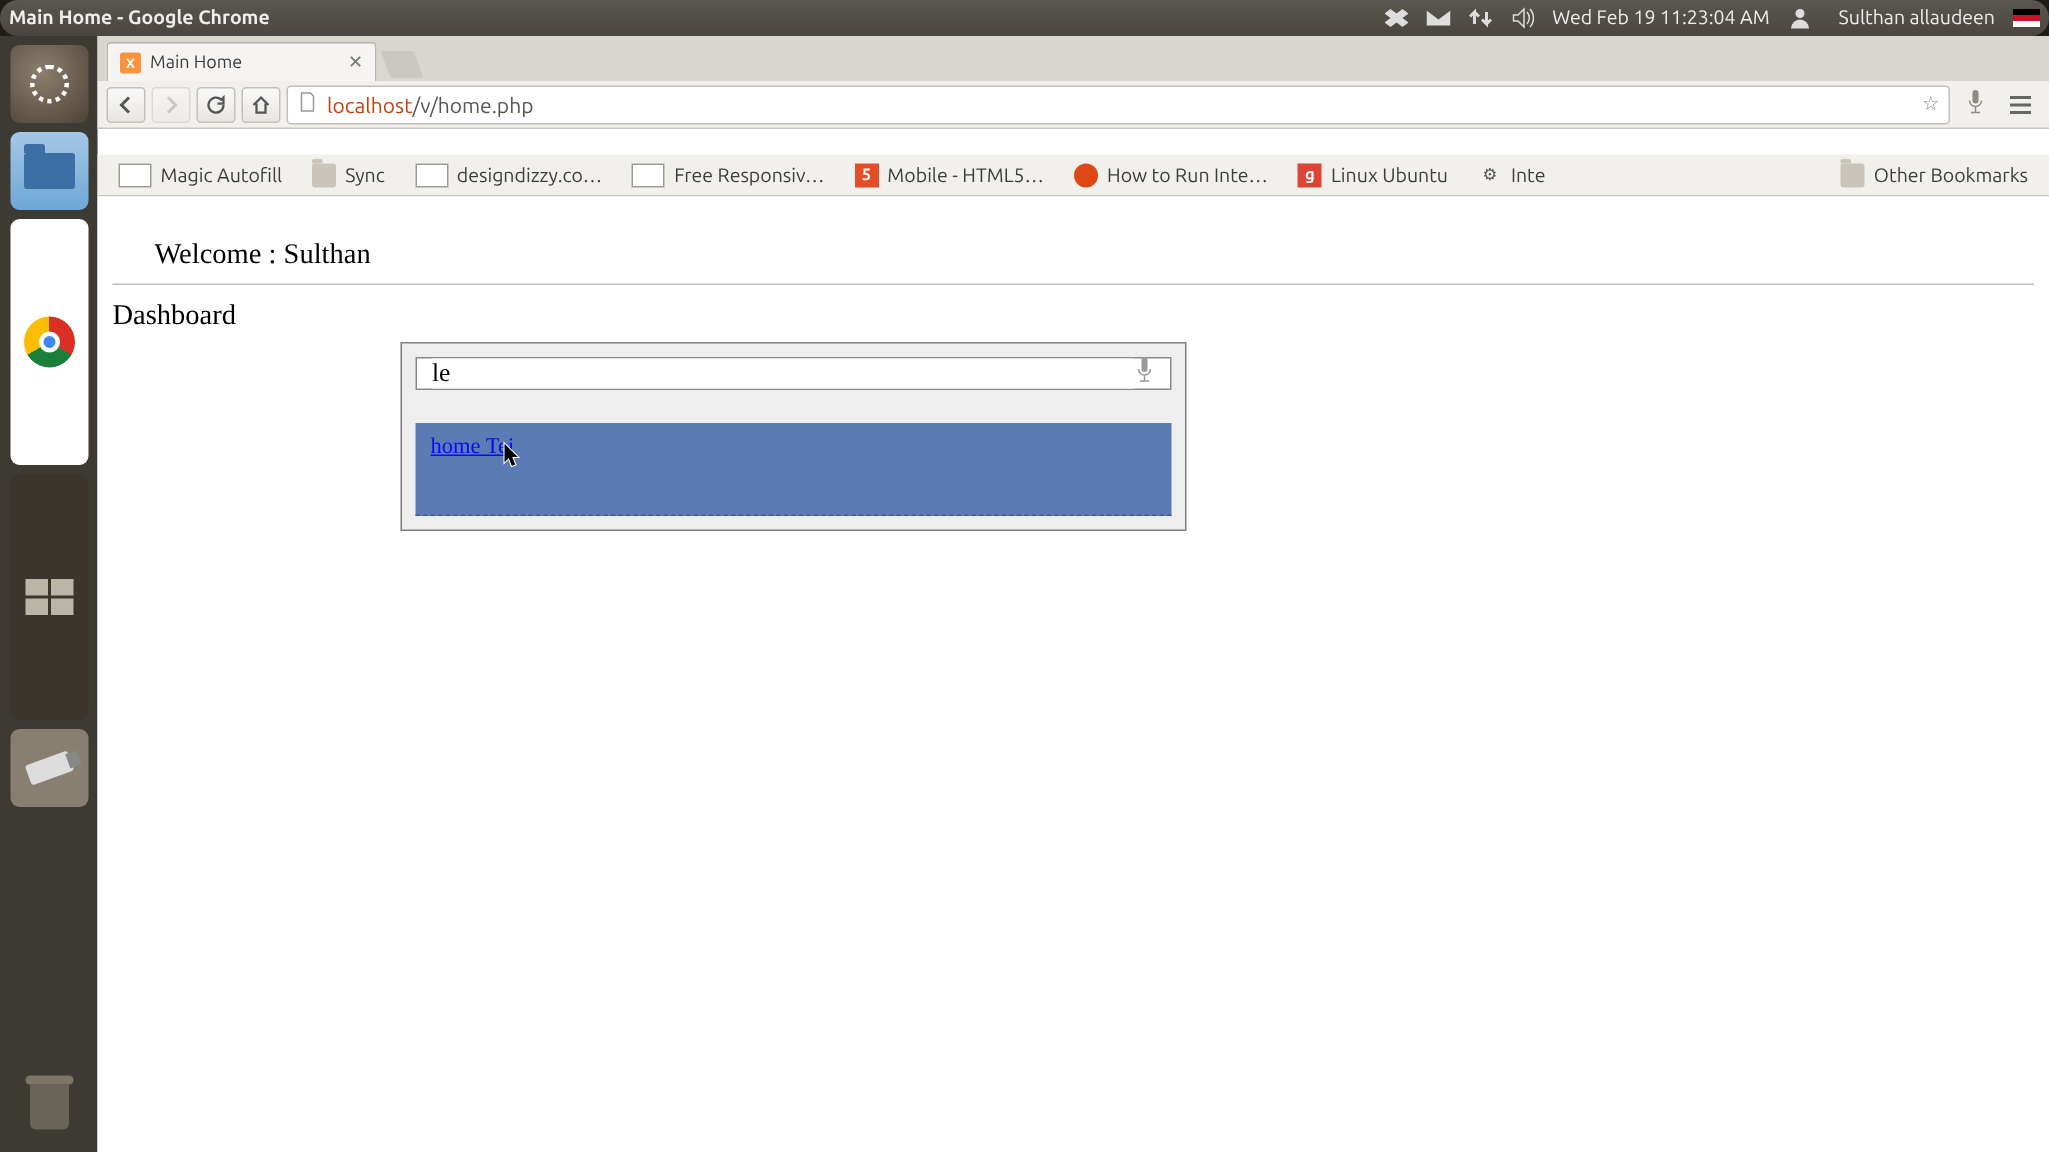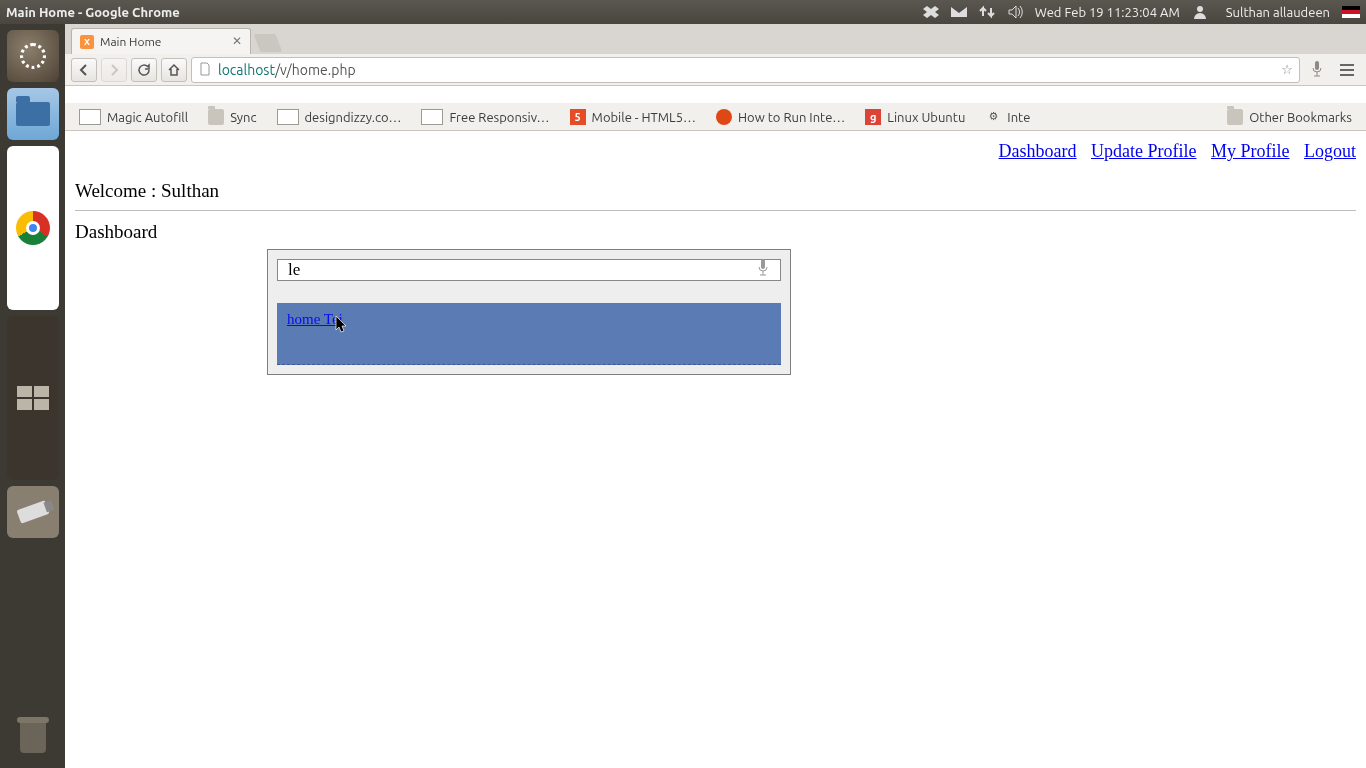--- a/index.html
+++ b/index.html
@@ -1,20 +1,20 @@
 <!DOCTYPE html>
 <html><head>
 <meta charset="utf-8">
 <style>
   * { box-sizing: border-box; margin: 0; padding: 0; }
   html, body { width: 1366px; height: 768px; overflow: hidden; font-family: "Ubuntu", "DejaVu Sans", sans-serif; font-size: 13px; }
   body { background: #201b15; color: #dfdbd2; display: flex; flex-direction: column; }
 
   
-  .sysbar { height: 24px; background: linear-gradient(#5a5650, #4a463f); display: flex; align-items: center; padding: 12px 6px; color: #eee; font-size: 13px; font-weight: bold; }
+  .sysbar { height: 24px; background: linear-gradient(#5a5650, #4a463f); display: flex; align-items: center; padding: 12px 6px; color: #eee; font-size: 13px; font-weight: bold; border-radius: 12px; }
   .sysbar .title { flex: 0 0 auto; }
   .sysbar .spacer { flex: 1; }
   .sysbar .right { display: flex; align-items: center; gap: 12px; font-weight: normal; }
   .sysbar .right .icon { width: 16px; height: 16px; display:inline-flex; align-items:center; justify-content:center; }
   .sysbar .user { display: flex; align-items: center; gap: 18px; justify-content: flex-end; }
   .sysbar .flag { width: 18px; height: 12px; background: #ce1126; position: relative; }
   .sysbar .flag::before { content:""; position:absolute; left:0; top:0; width:100%; height:33%; background:#000; }
   .sysbar .flag::after { content:""; position:absolute; left:0; bottom:0; width:100%; height:33%; background:#fff; }
   .sysbar svg { fill:#ddd; }
 
@@ -49,41 +49,41 @@
   .tab { height:26px; background:#f6f4f2; border:1px solid #b7b3ad; border-bottom:none; border-radius:3px 3px 0 0; display:flex; align-items:center; padding:0 22px 0 8px; gap:6px; font-size:12px; position:relative; min-width:180px; color:#3c3c3c; }
   .tab .fav { width:14px; height:14px; background:#fb923c; border-radius:2px; display:flex; align-items:center; justify-content:center; color:#fff; font-size:9px; font-weight:bold; }
   .tab .close { position:absolute; right:6px; top:5px; width:14px; height:14px; color:#777; display:flex; align-items:center; justify-content:center; cursor:pointer; }
   .newtab { width:22px; height:18px; background:#cac6c0; margin-left:6px; border-radius:2px; transform: skewX(20deg); margin-bottom:2px; }
 
   .toolbar { height:32px; background:#f2f0ed; border-bottom:1px solid #c9c5bf; display:flex; align-items:center; padding:0 6px; gap:4px; }
   .toolbar .btn { width:26px; height:24px; border:1px solid #c3bfb9; border-radius:3px; background:linear-gradient(#fafafa,#e8e5e0); display:flex; align-items:center; justify-content:center; color:#555; cursor:pointer; }
   .toolbar .btn.disabled { opacity:.45; cursor:default; }
   .toolbar .omni { flex:1; height:26px; border:1px solid #c3bfb9; border-radius:3px; background:#fff; display:flex; align-items:center; padding:0 6px; gap:6px; color:#333; }
   .toolbar .omni .url { flex:1; font-size:14px; color:#555; }
-  .toolbar .omni .url .host { color:#0f766e; }
+  .toolbar .omni .url .host { color:#c2410c; }
   .toolbar .omni .star, .toolbar .omni .micicon, .toolbar .menu { color:#8d8a84; }
   .toolbar .menu { width:26px; display:flex; align-items:center; justify-content:center; cursor:pointer; }
 
   .bookmarks { height:28px; background:#f2f0ed; border-bottom:1px solid #c9c5bf; display:flex; align-items:center; padding:0 6px; gap:4px; font-size:13px; color:#3c3c3c;margin-top:17px; }
   .bookmarks .bm { display:flex; align-items:center; gap:6px; padding:3px 8px; border-radius:3px; cursor:pointer; white-space:nowrap; }
   .bookmarks .bmspacer { flex:1; }
   .bookmarks .ico { width:16px; height:16px; display:inline-flex; align-items:center; justify-content:center; font-size:11px; }
   .ico.page { border:1px solid #9c9a94; background:#fff; }
   .ico.folder { background:#c9c5bc; border-radius:2px; position:relative; }
   .ico.folder::before { content:""; position:absolute; top:-3px; left:0; width:7px; height:3px; background:#c9c5bc; border-radius:1px 1px 0 0; }
   .ico.html5 { background:#e44d26; color:#fff; font-weight:bold; }
   .ico.ubuntu { background:#dd4814; border-radius:50%; }
   .ico.gplus { background:#db4437; color:#fff; font-weight:bold; }
   .ico.gear { color:#555; }
 
   
   .page { flex:1; background:#fff; padding:10px 10px 0 10px; position:relative; overflow:hidden; color:#000; font-family: "Times New Roman", serif; }
   .topnav { text-align:right; font-size:18px; }
   .topnav a { color:#0000ee; text-decoration:underline; margin-left:10px; }
-  .welcome { font-size:19px; margin-top:18px; }
+  .welcome { font-size:19px; margin-top:18px;margin-left:28px; }
   hr.sep { border:0; border-top:1px solid #bdbdbd; margin:8px 0 10px 0; }
   .sectitle { font-size:19px; }
 
   .searchwrap { margin-top:6px; margin-left:192px; width:524px; border:1px solid #7f7f7f; background:#eee; padding:9px; }
   .searchbox { height:22px; border:1px solid #888; background:#fff; display:flex; align-items:center; padding:0 10px; }
   .searchbox input { flex:1; border:0; outline:0; font-size:17px; font-family:"Times New Roman", serif; }
   .searchbox .mic { color:#888; }
   .results { margin-top:22px; min-height:62px; background:#5b7bb4; padding:8px 10px; border-bottom:1px dashed #3b5a93; }
   .results a { color:#0a0aee; text-decoration:underline; font-size:15px; }
 
@@ -249,26 +249,20 @@
           <span>Inte</span>
         </div>
       <div class="bmspacer"></div>
       <div class="bm">
           <span class="ico folder"></span>
           <span>Other Bookmarks</span>
         </div>
     </div>
 
     <div class="page">
-      <div class="topnav">
-        <a href="#">Dashboard</a>
-        <a href="#">Update Profile</a>
-        <a href="#">My Profile</a>
-        <a href="#">Logout</a>
-      </div>
 
       <div class="welcome">Welcome : Sulthan</div>
       <hr class="sep">
       <div class="sectitle">Dashboard</div>
 
       <div class="searchwrap">
         <div class="searchbox">
           <input value="le" style="">
           <span class="mic">
             <svg width="14" height="20" viewBox="0 0 14 20">

